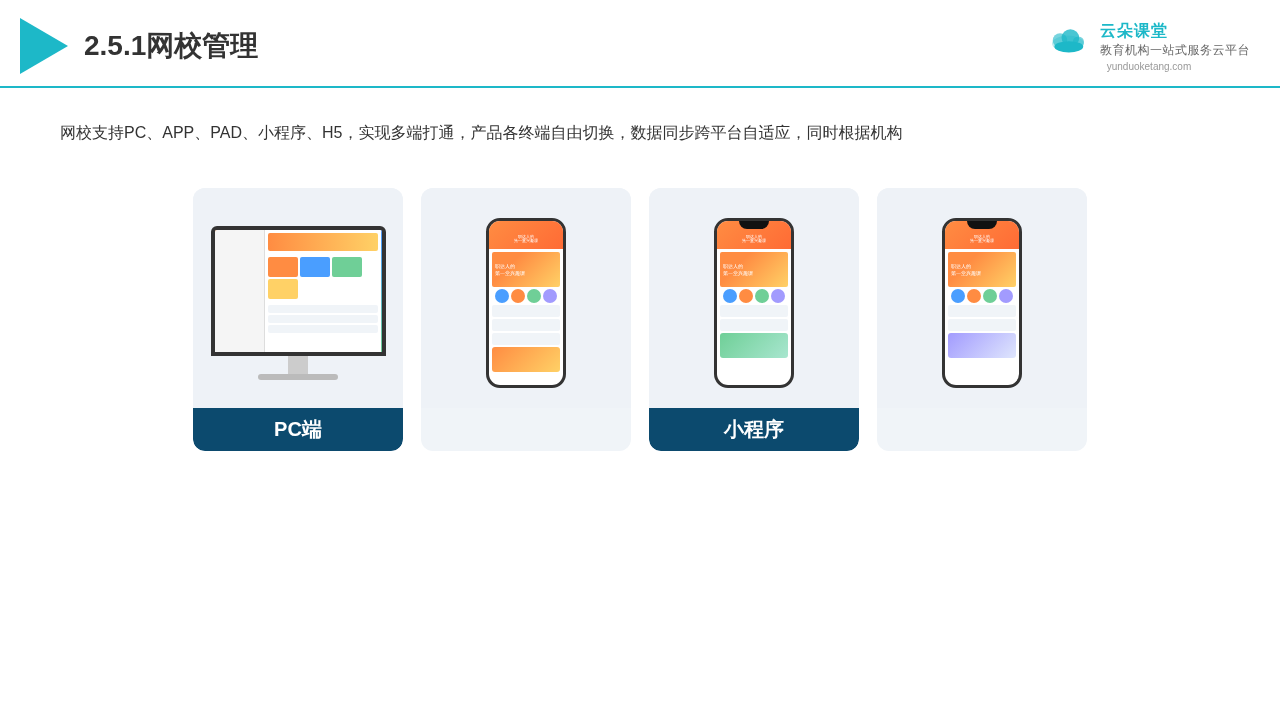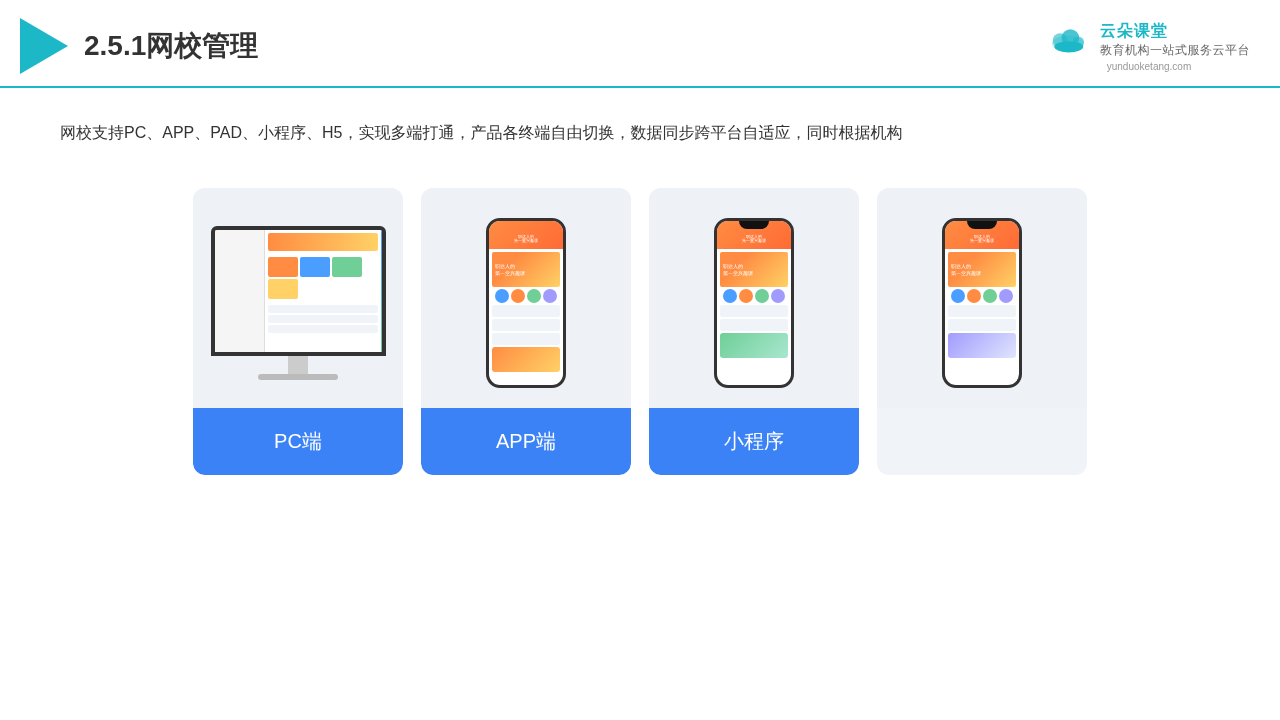--- a/index.html
+++ b/index.html
@@ -104,26 +104,26 @@
       height: 220px;
       display: flex;
       align-items: center;
       justify-content: center;
       padding: 20px 15px 10px 15px;
       background: #eef2f7;
     }
 
     .card-label {
       width: 100%;
-      background: #3b82f6;
+      background: #0c4a6e;
       color: white;
       font-size: 20px;
-      font-weight: 400;
+      font-weight: 700;
       text-align: center;
-      padding: 20px 0;
+      padding: 8px 0;
       border-radius: 0 0 12px 12px;
     }
 
     
     .pc-mockup {
       position: relative;
       width: 175px;
     }
     .pc-monitor {
       width: 175px;
@@ -370,21 +370,20 @@
               <div class="phone-icon-circle"></div>
             </div>
             <div class="phone-list-item"></div>
             <div class="phone-list-item"></div>
             <div class="phone-list-item"></div>
             <div style="height:25px;background:linear-gradient(135deg,#ff8c42,#ffd166);border-radius:3px;"></div>
           </div>
         </div>
       </div>
     </div>
-    <div class="card-label">APP端</div>
   </div>
 
 
   <div class="card">
     <div class="card-image-area">
       <div class="phone-mockup">
         <div class="phone-notch"></div>
         <div class="phone-screen">
           <div class="phone-header-bar">
             <div class="phone-header-text">职达人的<br>第一堂兴趣课</div>

